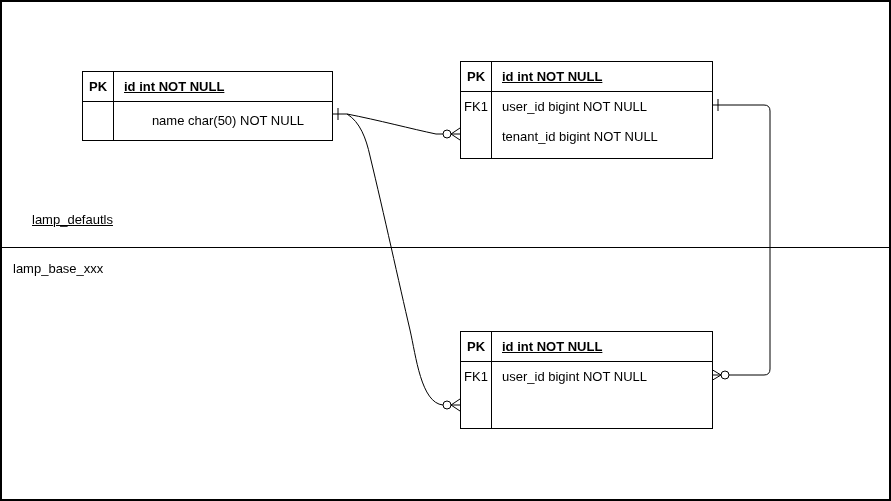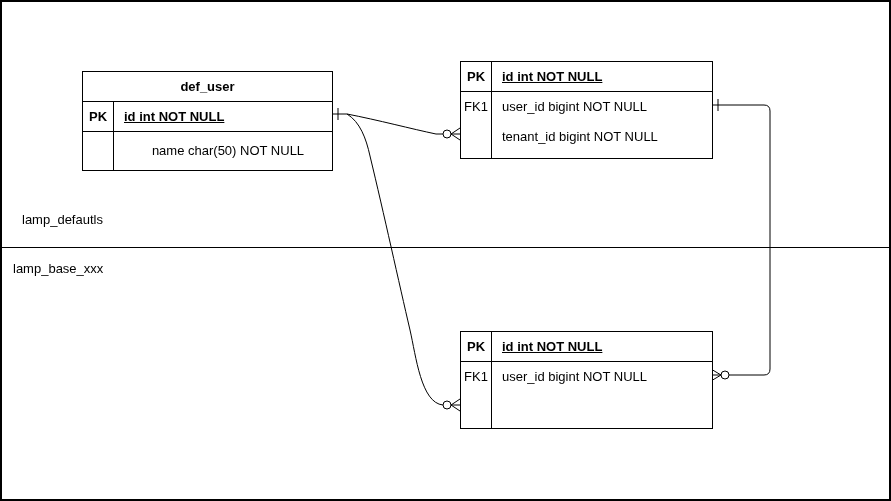--- a/index.html
+++ b/index.html
@@ -77,25 +77,24 @@
 
     <g>
       <path d="M 711 105 L 764 105 Q 770 105 770 111 L 770 369 Q 770 375 764 375 L 729 375"></path>
       <line x1="718" y1="99" x2="718" y2="111"></line>
       <circle cx="725" cy="375" r="4"></circle>
       <path d="M 721 375 L 711 369 M 721 375 L 711 375 M 721 375 L 711 381"></path>
     </g>
   </svg>
 
   <div class="zone-divider"></div>
-  <div class="zone-label" style="left:22px;top:213px;">lamp_defautls</div>
+  <div class="zone-label" style="left:32px;top:213px;text-decoration:underline;">lamp_defautls</div>
   <div class="zone-label" style="left:13px;top:262px;">lamp_base_xxx</div>
 
   <div class="entity" style="left:82px;top:71px;width:249px;">
-    <div class="entity-header">def_user</div>
     <div class="row pk-row">
       <div class="keycell">PK</div>
       <div class="valcell">id int NOT NULL</div>
     </div>
     <div class="row" style="height:38px;text-align:center;">
       <div class="keycell"></div>
       <div class="valcell" style="line-height:38px;">name char(50) NOT NULL</div>
     </div>
   </div>
 

